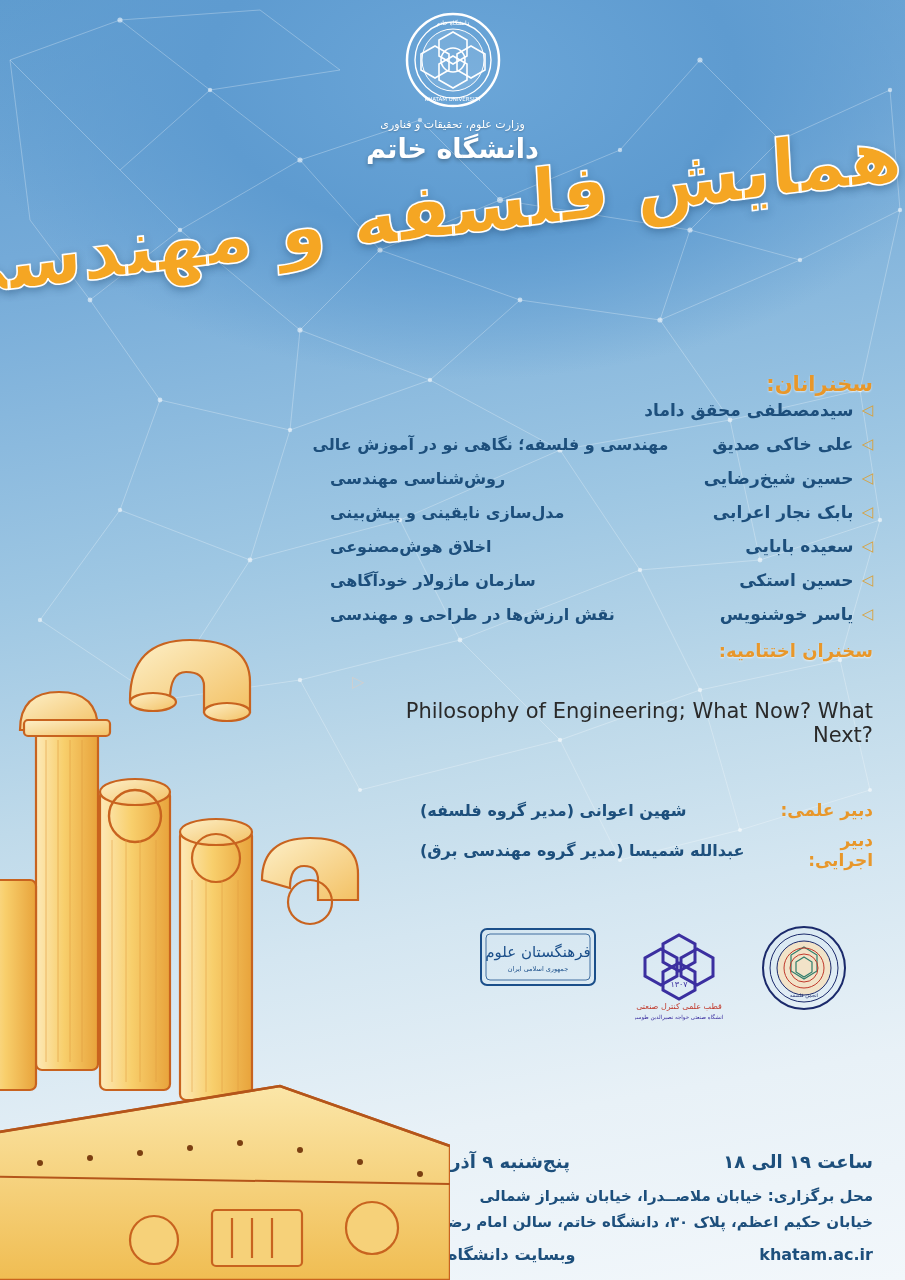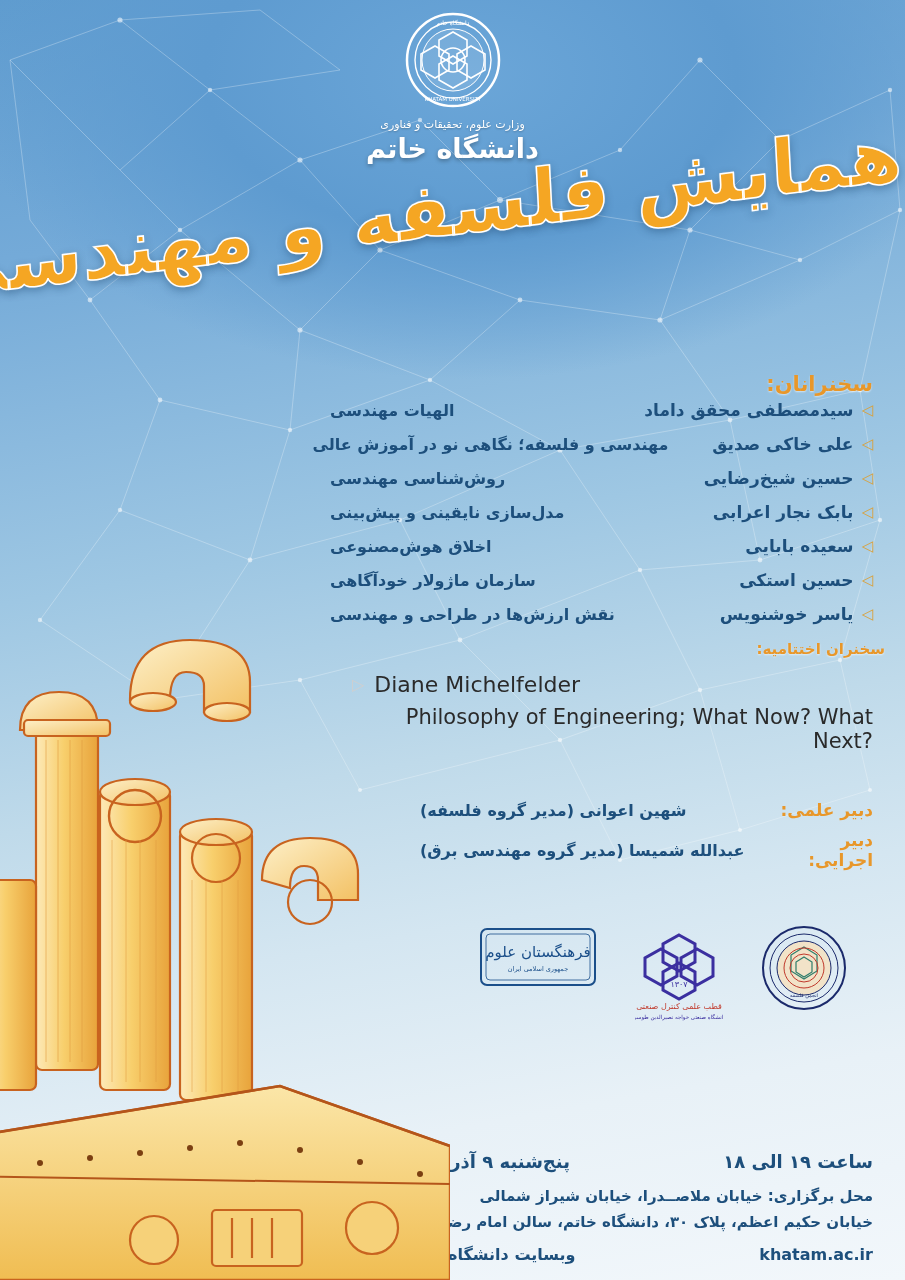--- a/index.html
+++ b/index.html
@@ -74,22 +74,22 @@
     width: 185px; flex: 0 0 auto;
     white-space: nowrap;
   }
   .sp-topic {
     font-size: 16px; font-weight: bold; color: #1d4f7c;
     flex: 1 1 auto; text-align: left; white-space: nowrap;
   }
 
   
   .keynote-head {
-    position: absolute; top: 640px; right: 20px;
-    font-size: 15px; font-weight: bold; color: #e8972a;
+    position: absolute; top: 640px; right: 32px;
+    font-size: 18px; font-weight: bold; color: #e8972a;
     text-shadow: 0 1px 2px rgba(255,255,255,.6);
   }
   .keynote {
     position: absolute; top: 672px; right: 32px; left: 352px;
     direction: ltr; text-align: right;
   }
   .kn-name-row { display: flex; align-items: center; justify-content: flex-start; }
   .kn-bullet { color: #cfcfcf; font-size: 16px; margin-right: 10px; }
   .kn-name {
     font-size: 22px; color: #2a2a2a; font-weight: normal;
@@ -246,21 +246,20 @@
   <div class="title-wrap">
     <div class="title-main">همایش فلسفه و مهندسی</div>
   </div>
 
   <div class="speakers-head">سخنرانان:</div>
   <div class="speakers">
 
     <div class="sp-row">
       <span class="sp-bullet">◁</span>
       <span class="sp-name">سیدمصطفی محقق داماد</span>
-      <span class="sp-topic">الهیات مهندسی</span>
     </div>
 
     <div class="sp-row">
       <span class="sp-bullet">◁</span>
       <span class="sp-name">علی خاکی صدیق</span>
       <span class="sp-topic">مهندسی و فلسفه؛ نگاهی نو در آموزش عالی</span>
     </div>
 
     <div class="sp-row">
       <span class="sp-bullet">◁</span>
@@ -290,21 +289,20 @@
       <span class="sp-bullet">◁</span>
       <span class="sp-name">یاسر خوشنویس</span>
       <span class="sp-topic">نقش ارزش‌ها در طراحی و مهندسی</span>
     </div>
   </div>
 
   <div class="keynote-head">سخنران اختتامیه:</div>
   <div class="keynote">
     <div class="kn-name-row">
       <span class="kn-bullet">▷</span>
-      <span class="kn-name">Diane Michelfelder</span>
     </div>
     <div class="kn-sub">Philosophy of Engineering; What Now? What Next?</div>
   </div>
 
   <div class="secs">
     <div class="sec-row">
       <span class="sec-label">دبیر علمی:</span>
       <span class="sec-value">شهین اعوانی (مدیر گروه فلسفه)</span>
     </div>
     <div class="sec-row">

